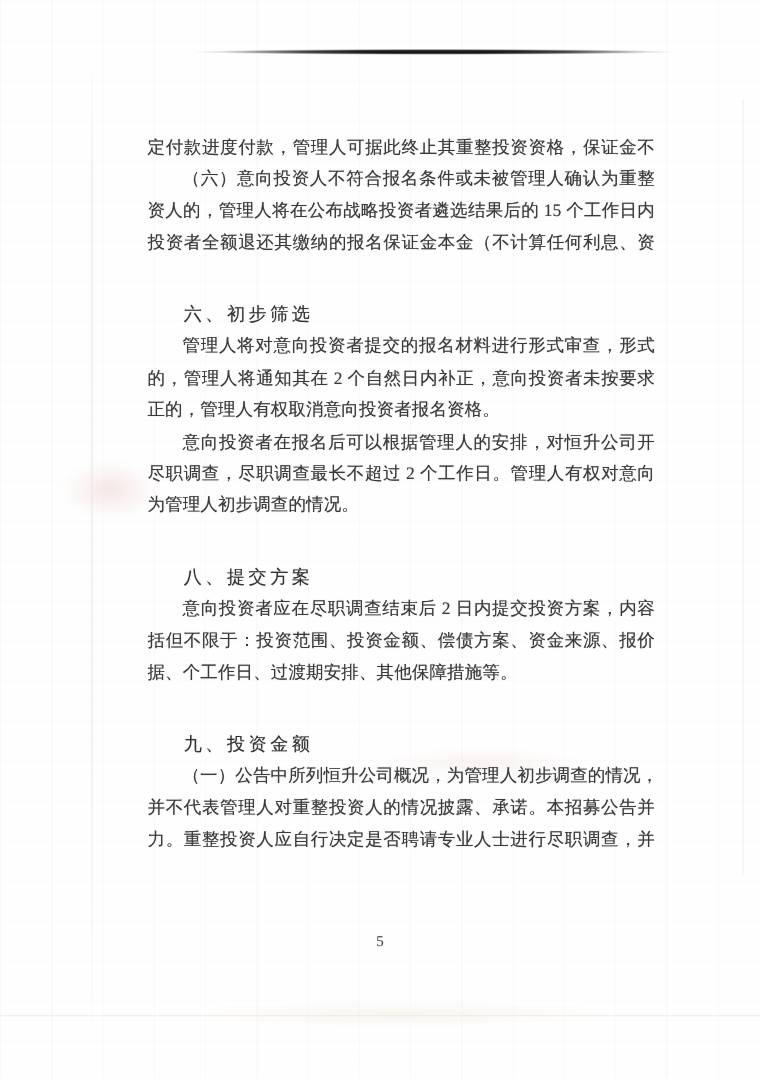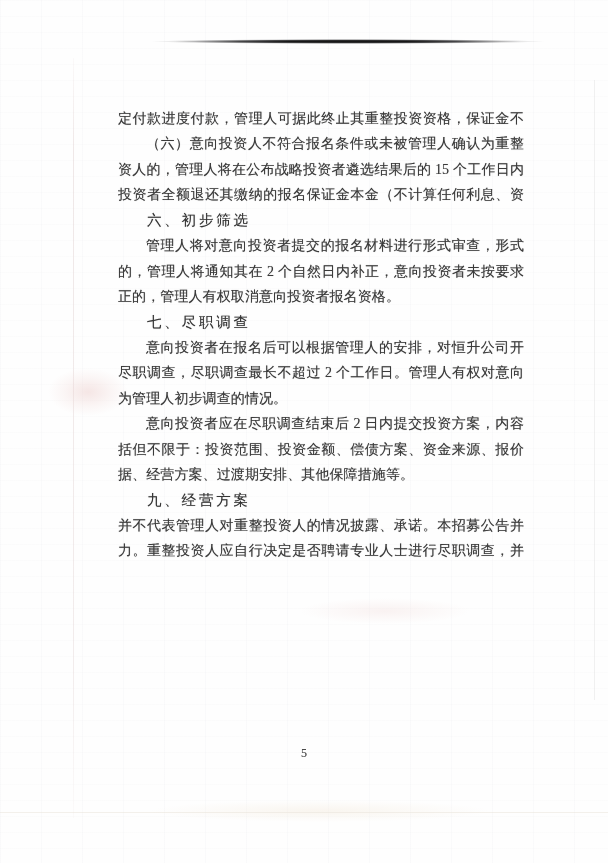--- a/index.html
+++ b/index.html
@@ -104,20 +104,21 @@
     overflow: hidden;
   }
   .ind {
     text-indent: 28px;
   }
   .head {
     padding-left: 29px;
     font-size: 14.5px;
     letter-spacing: 2.8px;
     color: #343434;
+    margin-top: 32px;
   }
   .page-number {
     position: absolute;
     left: 0;
     top: 746px;
     width: 608px;
     text-align: center;
     font-size: 12px;
     color: #4a4a4a;
     text-shadow: 0 0 0.6px rgba(74,74,74,0.5);
@@ -138,26 +139,27 @@
 
   <div class="content">
     <div class="ln fit">定付款进度付款，管理人可据此终止其重整投资资格，保证金不予</div>
     <div class="ln ind fit">（六）意向投资人不符合报名条件或未被管理人确认为重整投</div>
     <div class="ln fit">资人的，管理人将在公布战略投资者遴选结果后的 15 个工作日内向</div>
     <div class="ln fit">投资者全额退还其缴纳的报名保证金本金（不计算任何利息、资金</div>
     <div class="ln head">六、初步筛选</div>
     <div class="ln ind fit">管理人将对意向投资者提交的报名材料进行形式审查，形式审</div>
     <div class="ln fit">的，管理人将通知其在 2 个自然日内补正，意向投资者未按要求补</div>
     <div class="ln">正的，管理人有权取消意向投资者报名资格。</div>
-    <div class="ln head">七、尽职调查</div>
     <div class="ln ind fit">意向投资者在报名后可以根据管理人的安排，对恒升公司开展</div>
     <div class="ln fit">尽职调查，尽职调查最长不超过 2 个工作日。管理人有权对意向投</div>
     <div class="ln">为管理人初步调查的情况。</div>
+    <div class="ln head">八、提交方案</div>
     <div class="ln ind fit">意向投资者应在尽职调查结束后 2 日内提交投资方案，内容包</div>
     <div class="ln fit">括但不限于：投资范围、投资金额、偿债方案、资金来源、报价依</div>
-    <div class="ln">据、经营方案、过渡期安排、其他保障措施等。</div>
-    <div class="ln head">九、经营方案</div>
+    <div class="ln">据、个工作日、过渡期安排、其他保障措施等。</div>
+    <div class="ln head">九、投资金额</div>
+    <div class="ln ind">（一）公告中所列恒升公司概况，为管理人初步调查的情况，</div>
     <div class="ln fit">并不代表管理人对重整投资人的情况披露、承诺。本招募公告并非</div>
     <div class="ln fit">力。重整投资人应自行决定是否聘请专业人士进行尽职调查，并自</div>
   </div>
 
   <div class="page-number">5</div>
 </div>
 
 </body></html>

